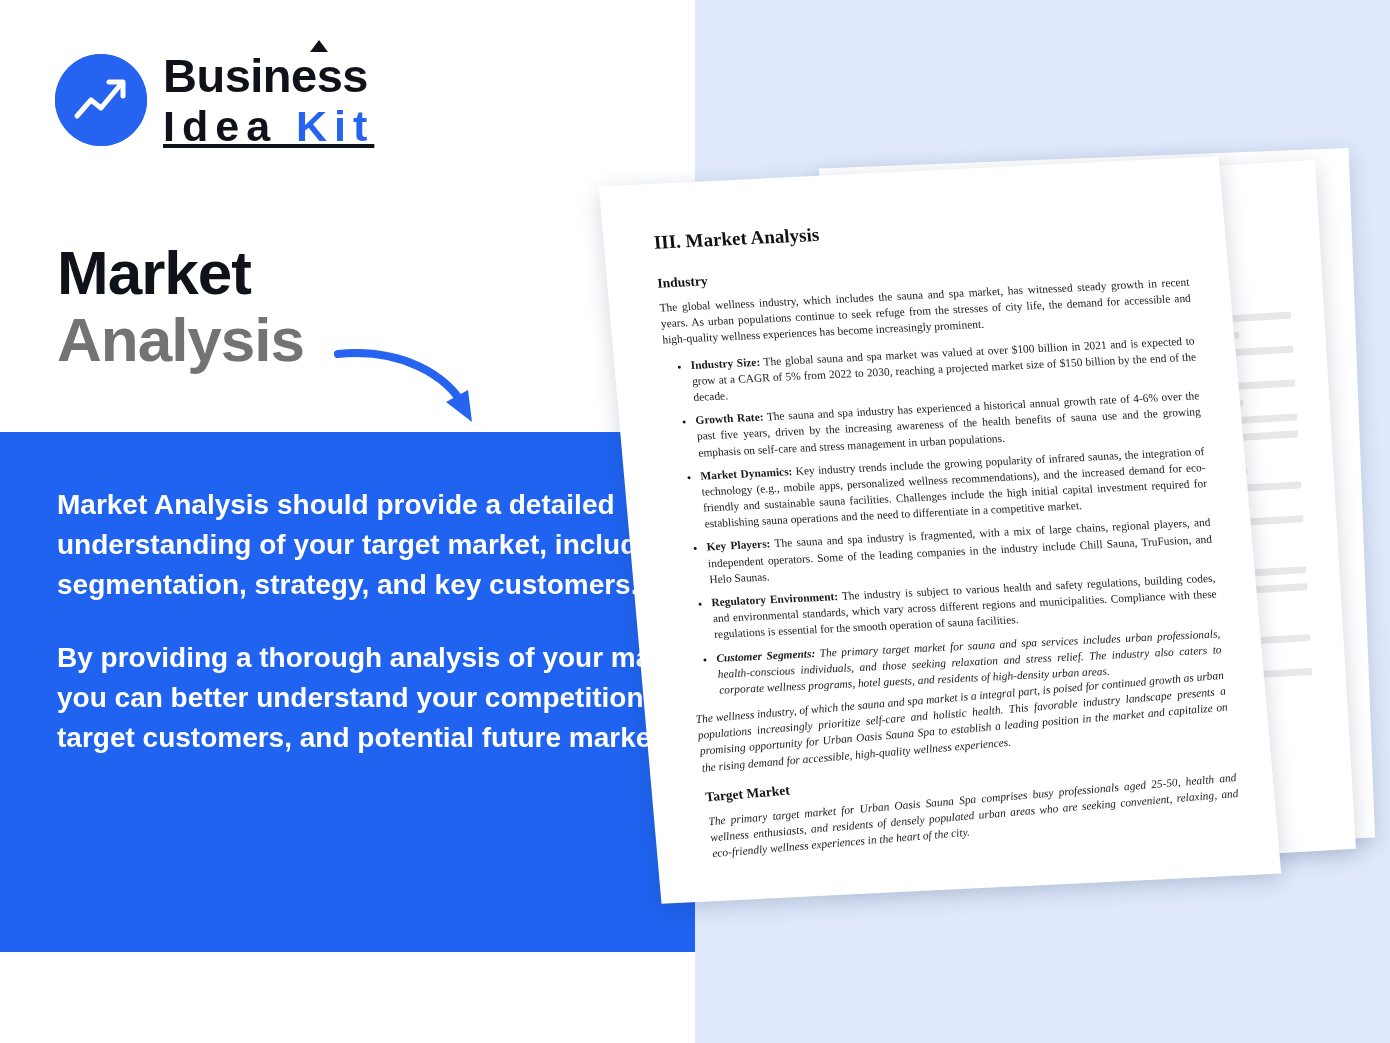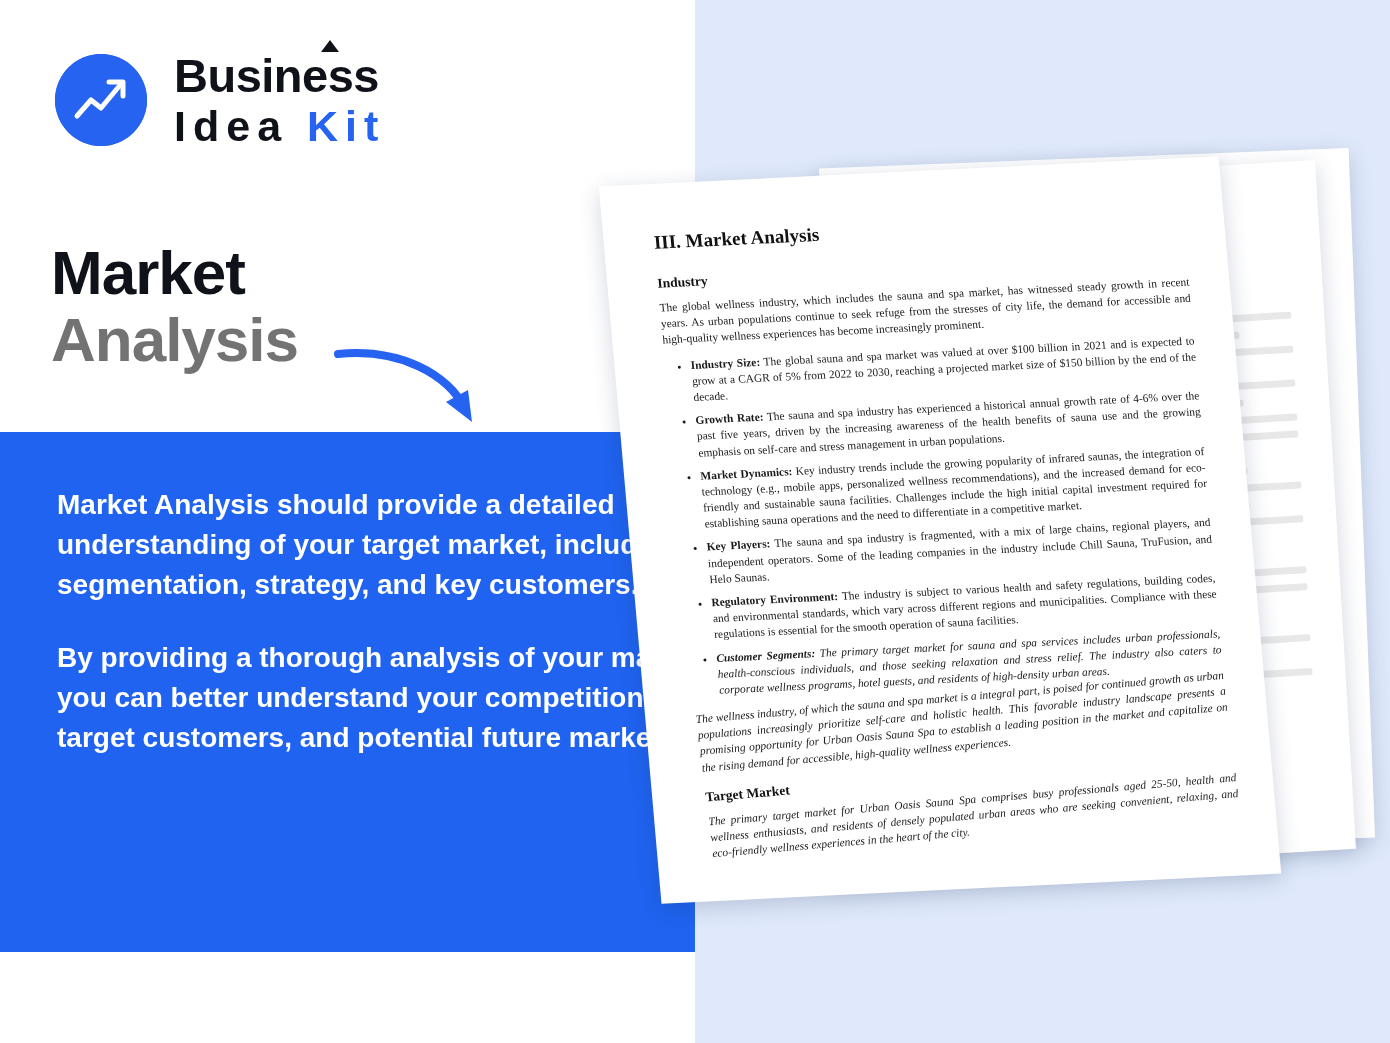--- a/index.html
+++ b/index.html
@@ -28,51 +28,51 @@
 
   
   .blue-block {
     position: absolute; left: 0; top: 432px; width: 695px; height: 520px;
     background: #1f63f0;
   }
 
   
   .logo-wrap {
     position: absolute; left: 55px; top: 52px;
-    display: flex; align-items: center; gap: 27px;
+    display: flex; align-items: center; gap: 16px;
   }
   .logo-mark {
     width: 92px; height: 92px; border-radius: 50%;
     background: #2563f0;
     position: relative;
     flex: 0 0 auto;
   }
   .logo-mark svg { position: absolute; left: 0; top: 0; }
   .logo-text { line-height: 1; }
   .logo-line1 {
     font-size: 47px; font-weight: bold; color: #10121a;
     letter-spacing: -0.5px;
     position: relative;
   }
   .logo-line2 {
     font-size: 43px; font-weight: bold; color: #10121a;
-    letter-spacing: 7px; margin-top: 6px;
+    letter-spacing: 7px; margin-top: 6px; text-decoration: underline;
   }
   .logo-line2 .kit { color: #2563f0; }
   .hat {
     position: absolute; left: 147px; top: -12px;
     width: 0; height: 0;
     border-left: 9px solid transparent;
     border-right: 9px solid transparent;
     border-bottom: 12px solid #10121a;
   }
 
   
   .headline {
-    position: absolute; left: 51px; top: 240px;
+    position: absolute; left: 57px; top: 240px;
     font-size: 62px; font-weight: bold; line-height: 1.08;
     color: #10121a; letter-spacing: -1px;
   }
   .headline .sub { color: #737373; display: block; }
 
   
   .arrow-svg { position: absolute; left: 330px; top: 340px; }
 
   
   .body-copy {

